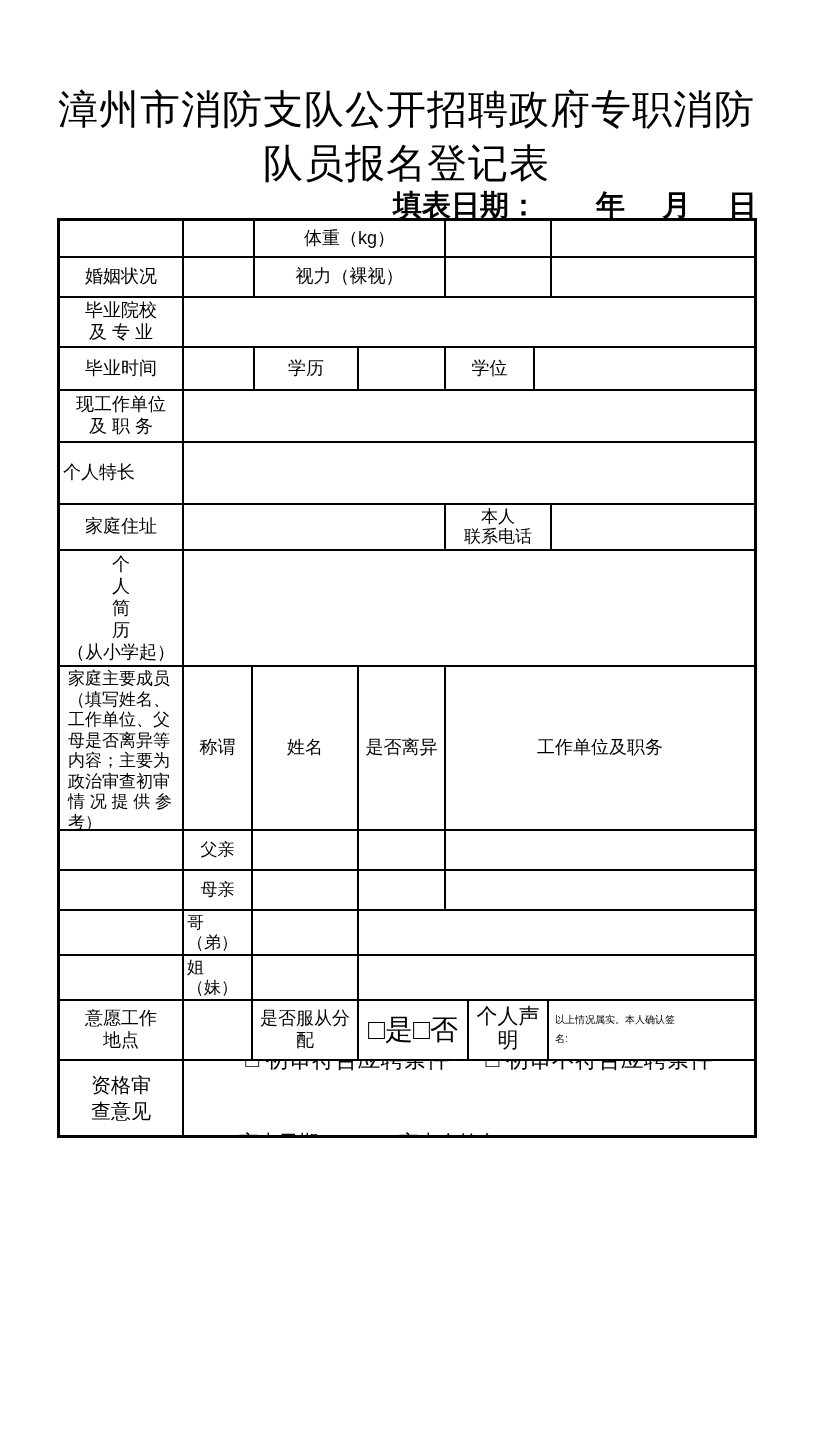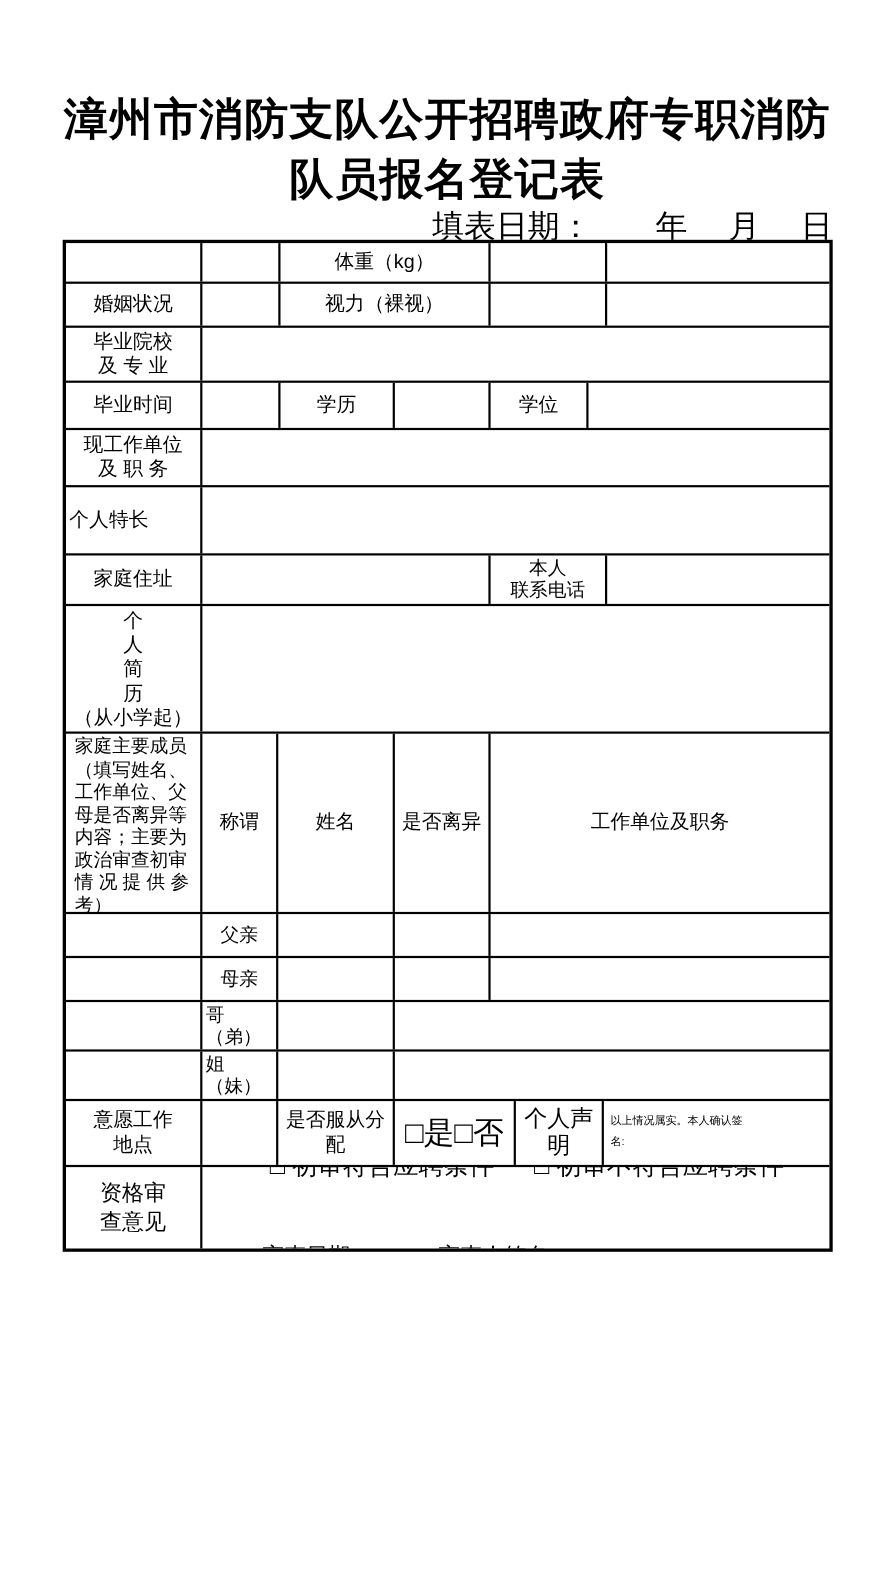--- a/index.html
+++ b/index.html
@@ -6,27 +6,27 @@
   html, body { background: #ffffff; }
   body {
     width: 813px; height: 1446px;
     position: relative;
     font-family: "Liberation Sans", sans-serif;
     color: #000;
     overflow: hidden;
   }
   .doc-title {
     position: absolute; top: 82px; left: 0; width: 813px;
-    text-align: center; font-weight: bold;
+    text-align: center; font-weight: normal;
     font-size: 40px; line-height: 54px; letter-spacing: 1px;
     white-space: pre-line;
   }
   .date-line {
     position: absolute; top: 186px; left: 57px; width: 700px;
-    text-align: right; font-size: 29px; font-weight: normal;
+    text-align: right; font-size: 29px; font-weight: bold;
     white-space: pre;
   }
   .ftable {
     position: absolute; top: 218px; left: 57px; width: 700px;
     border: 3px solid #000;
     background: #fff;
   }
   .row { display: flex; border-bottom: 2px solid #000; }
   .row:last-child { border-bottom: none; }
   .cell {
@@ -48,21 +48,21 @@
   }
   .resume { line-height: 22px; font-size: 18px; padding: 0; }
   .mid17 { font-size: 17px; line-height: 20px; }
   .confirm {
     align-items: flex-start; text-align: left;
     justify-content: flex-start;
     font-size: 10px; line-height: 19px;
     padding: 9px 6px 0 6px;
   }
   .yesno { font-size: 28px; }
-  .decl { font-size: 21px; line-height: 24px; }
+  .decl { font-size: 21px; line-height: 24px; font-family: Liberation Mono, monospace; }
   .review-label { font-size: 20px; line-height: 26px; }
   .review-content {
     align-items: flex-start; text-align: left;
     justify-content: center; padding: 2px 10px;
     gap: 5px;
   }
   .rc-line1 { font-size: 23px; white-space: pre; }
   .rc-line1 .opt2 { margin-left: 36px; }
   .rc-line2 { font-size: 20px; white-space: pre; }
   .rc-line2 .sign { margin-left: 60px; }

